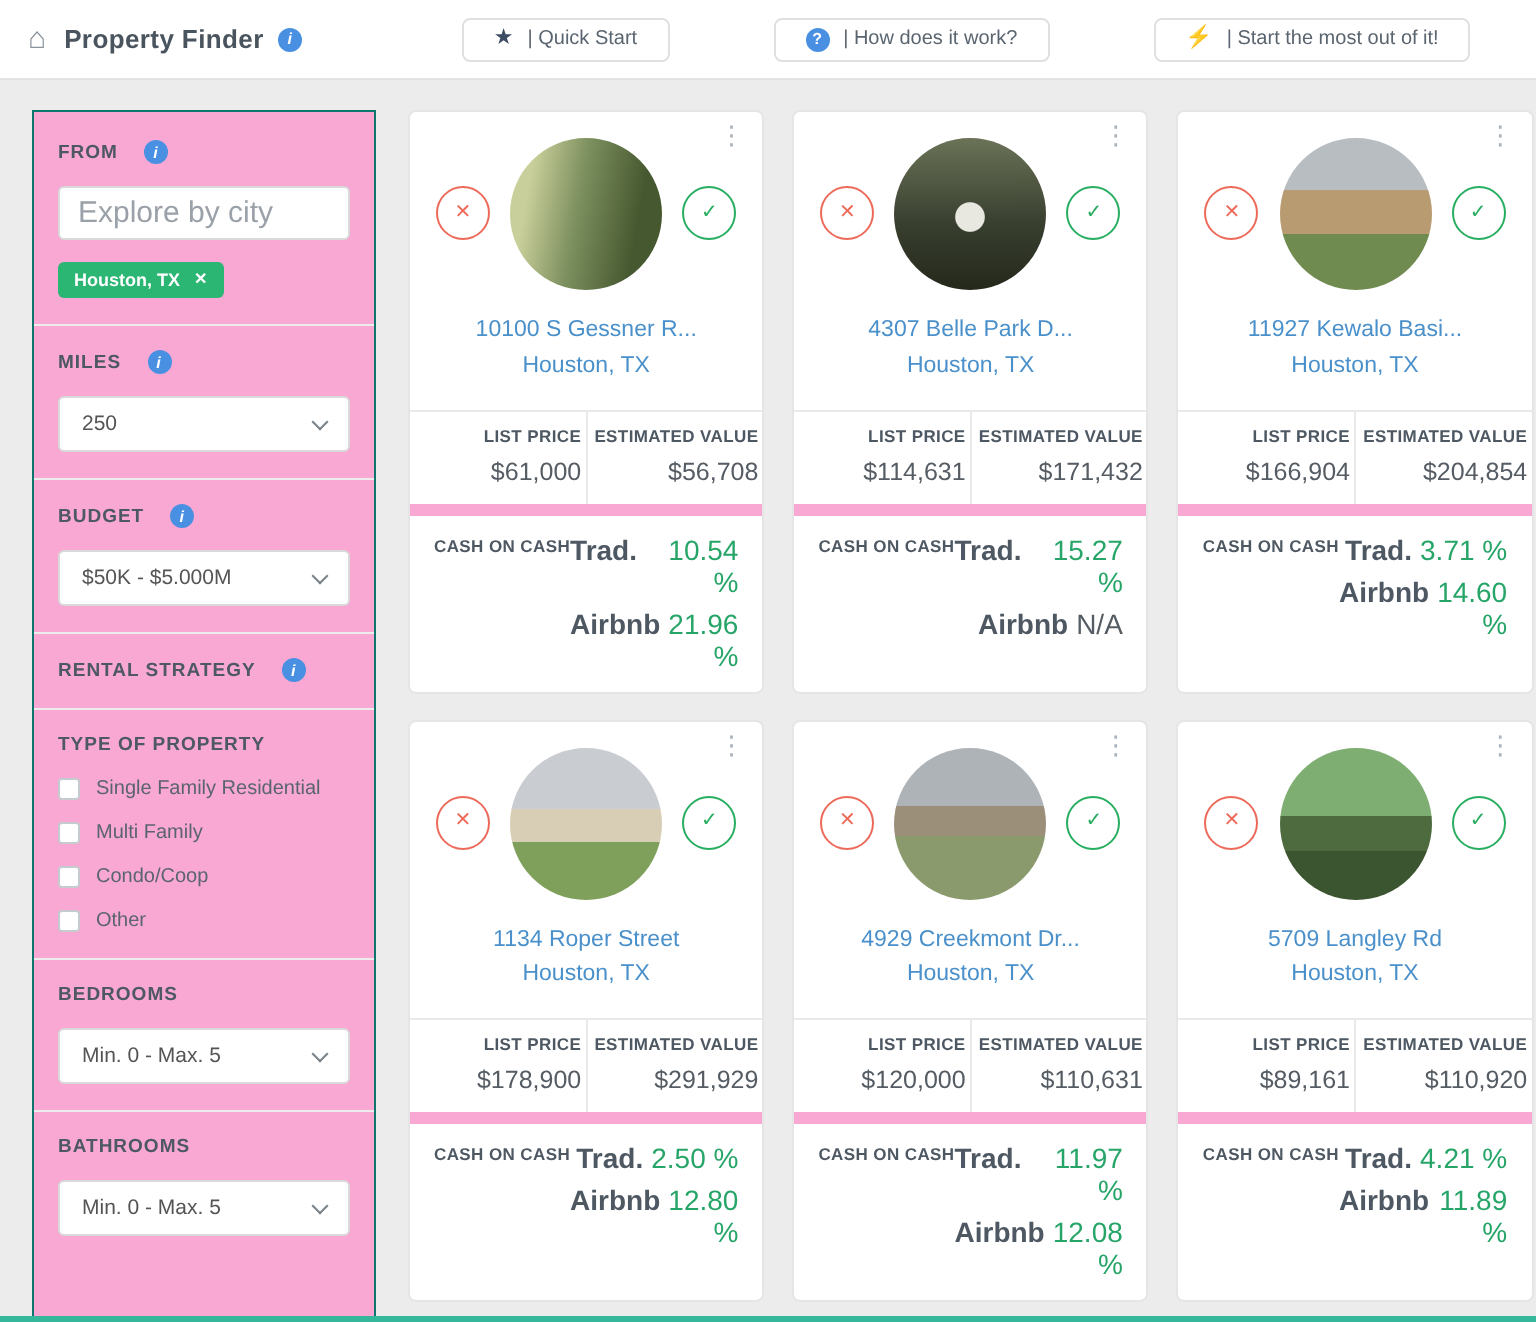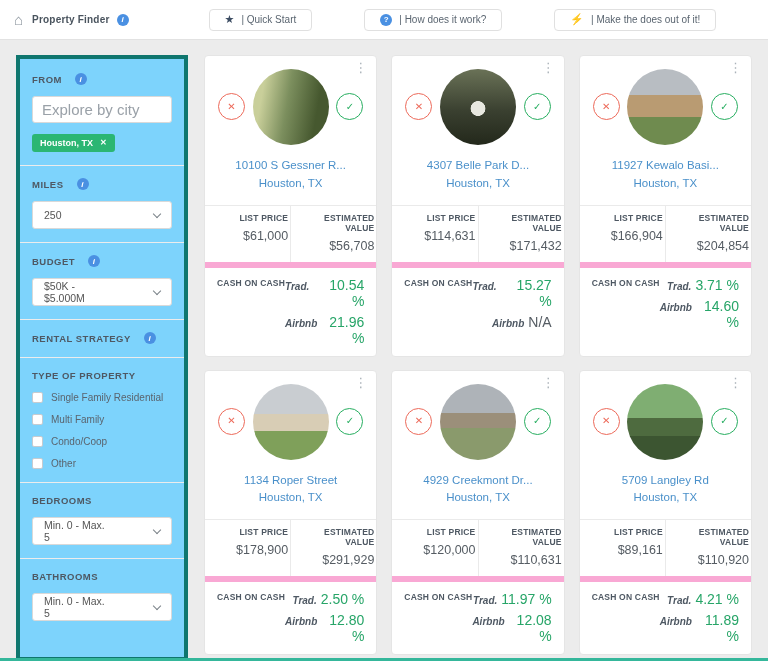--- a/index.html
+++ b/index.html
@@ -11,21 +11,21 @@
   }
   #app { position:relative; width:768px; height:661px; overflow:hidden; background:#ececec; }
 
   
   .header {
     position:absolute; top:0; left:0; right:0; height:40px;
     background:#fff; border-bottom:1px solid #e2e2e2;
     display:flex; align-items:center; padding:0 14px; z-index:5;
   }
   .home-icon { color:#8a939c; font-size:15px; margin-right:9px; line-height:1; }
-  .page-title { font-size:10px; font-weight:bold; color:#4a545e; letter-spacing:.2px; }
+  .page-title { font-size:13px; font-weight:bold; color:#4a545e; letter-spacing:.2px; }
   .info-dot {
     display:inline-flex; align-items:center; justify-content:center;
     width:12px; height:12px; border-radius:50%;
     background:#4a90e2; color:#fff; font-size:8px; font-weight:bold; font-style:italic;
     margin-left:7px; flex:0 0 auto;
   }
   .header-buttons { display:flex; gap:52px; margin-left:80px; }
   .hbtn {
     display:inline-flex; align-items:center; gap:7px;
     background:#fff; border:1px solid #e0e0e0; border-radius:4px;
@@ -35,21 +35,21 @@
   .ic-star { color:#3d4d63; font-size:11px; line-height:1; }
   .ic-q {
     width:12px; height:12px; border-radius:50%; background:#4a90e2; color:#fff;
     font-size:8px; font-weight:bold; display:inline-flex; align-items:center; justify-content:center;
   }
   .ic-bolt { color:#3d4d63; font-size:11px; line-height:1; }
 
   
   .sidebar {
     position:absolute; top:55px; left:16px; width:172px; bottom:0;
-    background:#7dd3fc; border:4px solid #0f766e;
+    background:#f9a8d4; border:1px solid #0f766e;
     padding:13px 12px 0; z-index:1;
   }
   .side-label {
     display:flex; align-items:center; gap:6px;
     font-size:9.5px; font-weight:bold; color:#4e5863; letter-spacing:.5px;
     margin:1px 0 11px;
   }
   .text-input {
     width:100%; height:27px; border:1px solid #d9d9d9; border-radius:3px;
     padding:0 9px; font-size:15px; color:#555; font-family:inherit; outline:none; background:#fff;
@@ -114,21 +114,21 @@
   }
   .price-table { display:flex; border-top:1px solid #eaeaea; margin-top:12px; text-align:right; }
   .pt-col { flex:1; padding:7px 2px 9px; }
   .pt-col + .pt-col { border-left:1px solid #eaeaea; }
   .pt-h { font-size:8.5px; font-weight:bold; color:#4e5863; letter-spacing:.2px; }
   .pt-v { font-size:12.5px; color:#555c63; margin-top:6px; }
   .cash { display:flex; border-top:6px solid #f9a8d4; padding:9px 12px 10px; align-items:flex-start; }
   .cash-label { font-size:8.5px; font-weight:bold; color:#4e5863; letter-spacing:.2px; padding-top:1px; white-space:nowrap; }
   .cash-rows { flex:1; display:flex; flex-direction:column; gap:5px; }
   .cash-row { display:flex; justify-content:flex-end; gap:4px; align-items:baseline; }
-  .cash-k { font-size:10px; font-weight:bold; color:#4e5863;font-style:italic; }
+  .cash-k { font-size:14px; font-weight:bold; color:#4e5863; }
   .cash-v { font-size:14px; color:#27a568;text-align:right; }
   .cash-v.na { color:#555c63; }
 
   .bottom-bar { position:absolute; left:0; right:0; bottom:0; height:3px; background:#35b79b; z-index:9; }
 </style>
 </head>
 <body>
 
 <div id="app">
 
@@ -141,21 +141,21 @@
       <button class="hbtn">
         <span class="ic-star">★</span>
         <span>| Quick Start</span>
       </button>
       <button class="hbtn">
         <span class="ic-q">?</span>
         <span>| How does it work?</span>
       </button>
       <button class="hbtn">
         <span class="ic-bolt">⚡</span>
-        <span>| Make the does out of it!</span>
+        <span>| Start the most out of it!</span>
       </button>
     </div>
   </div>
 
   <div class="sidebar">
 
     <div class="side-label">
       <span>FROM</span>
       <span class="info-dot">i</span>
     </div>

